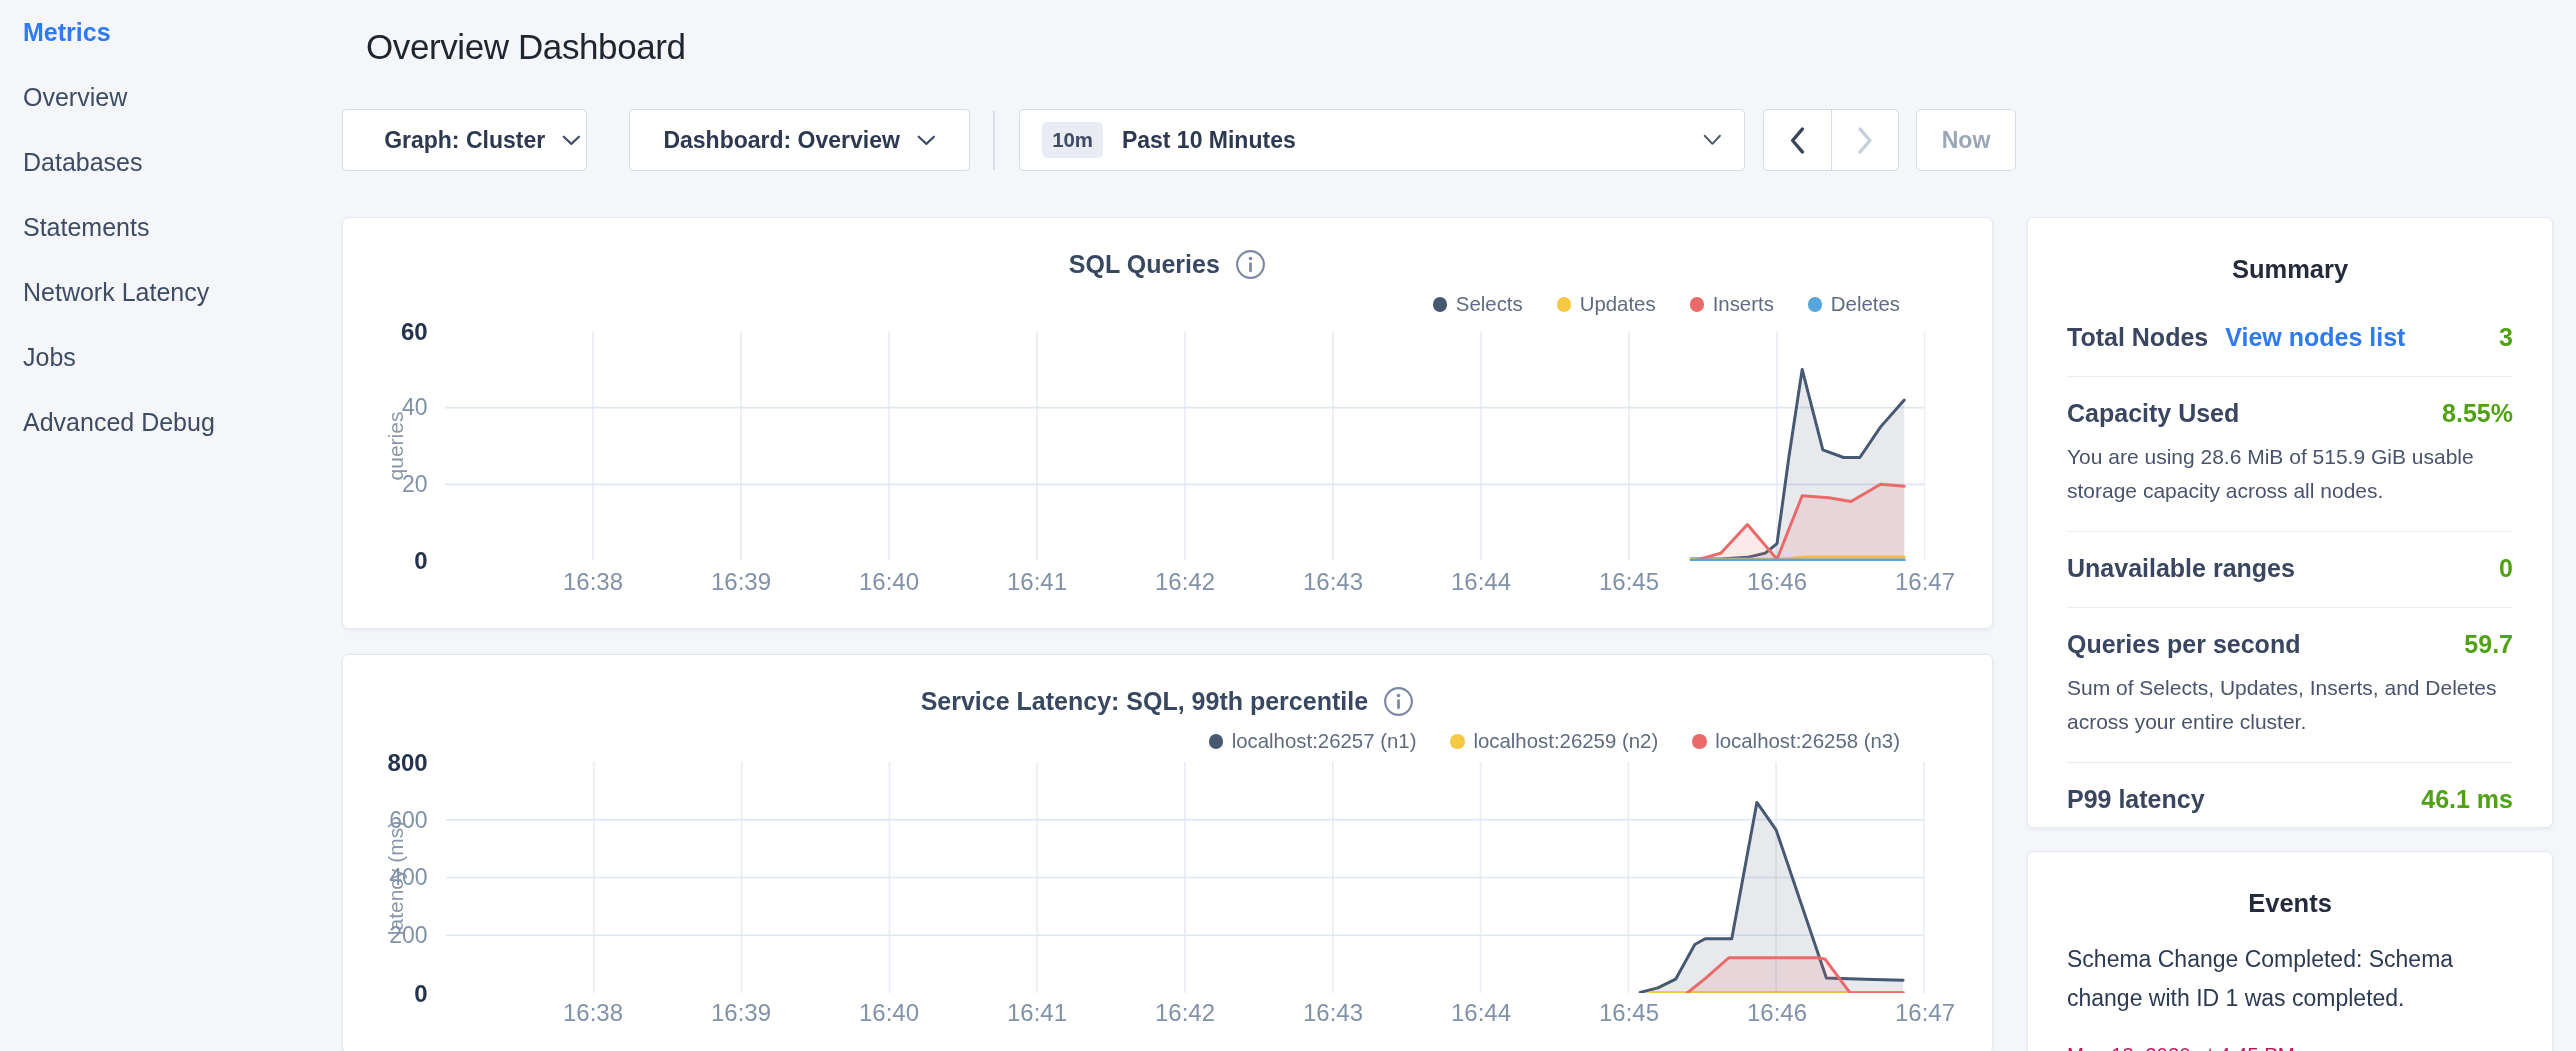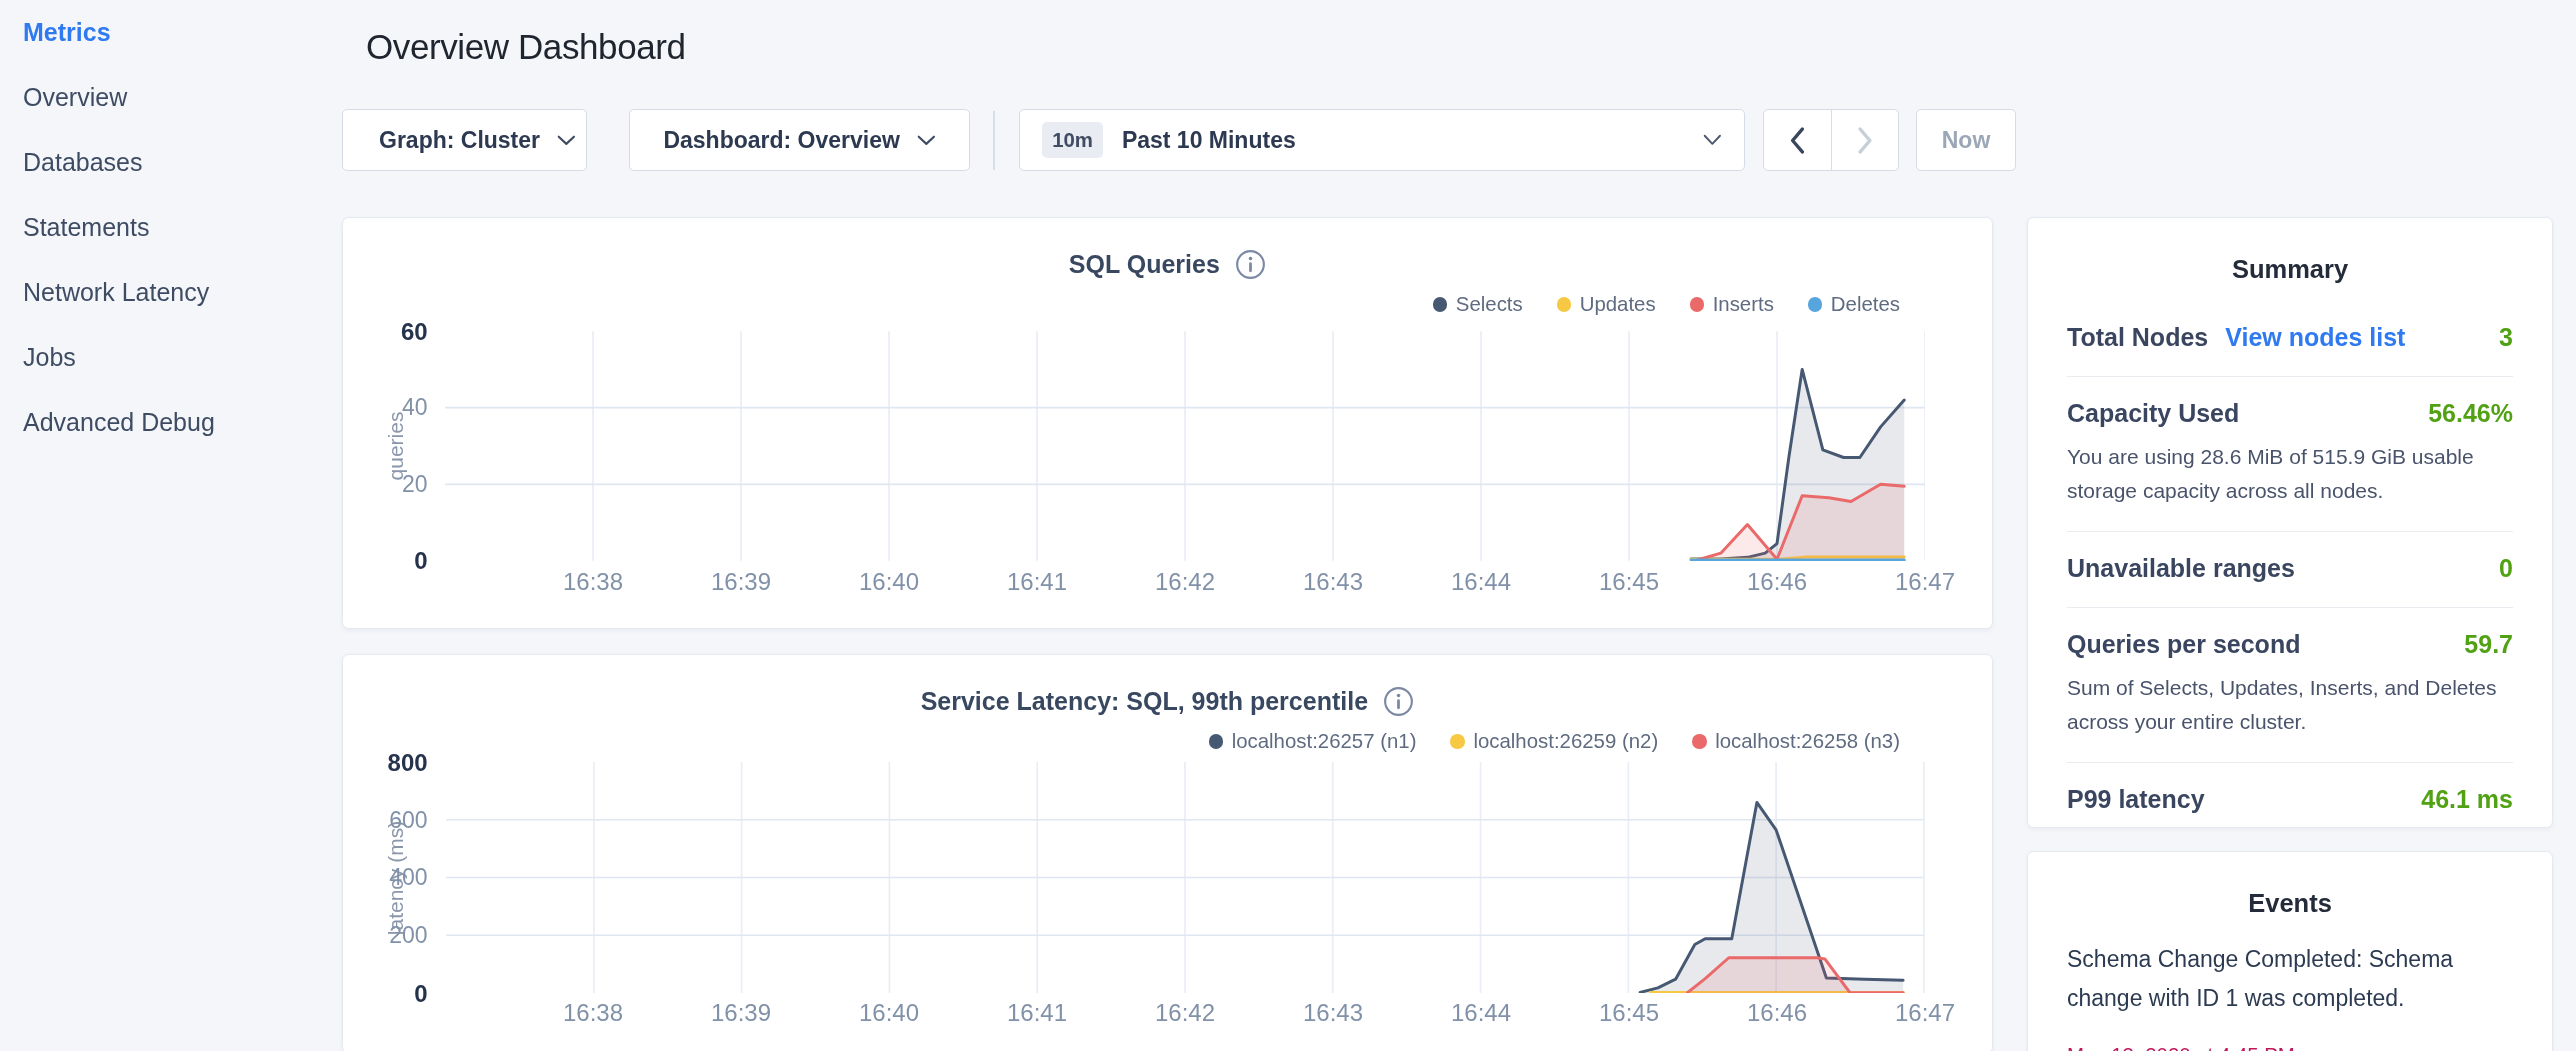--- a/index.html
+++ b/index.html
@@ -22,21 +22,21 @@
     position: absolute; left: 366px; top: 27px;
     font-size: 35px; font-weight: 500; color: #20262f; letter-spacing: -0.4px;
   }
   .controls { position: absolute; left: 342px; top: 109px; height: 62px; }
   .ctl-box {
     position: absolute; height: 62px; background: #fff;
     border: 1.7px solid #d6dce6; border-radius: 5.1px;
     display: flex; align-items: center; cursor: pointer;
   }
   .ctl-label { font-size: 23px; font-weight: 700; color: #2c3950; }
-  .dd-graph { left: 0; width: 245px; justify-content: flex-start; gap: 17px; padding-left: 36px; }
+  .dd-graph { left: 0; width: 245px; justify-content: center; gap: 17px; padding-left: 36px; }
   .dd-dashboard { left: 287px; width: 341px; justify-content: center; gap: 17px; }
   .vdivider { position: absolute; left: 651px; top: 1.7px; width: 1.7px; height: 59px; background: #d8dee8; }
   .time-box { left: 677px; width: 726px; padding: 0 22px; }
   .time-badge {
     background: #e9ecf2; border-radius: 5.1px; padding: 6.8px 10.2px;
     font-size: 20.4px; font-weight: 700; color: #3f4c63; margin-right: 18.7px;
   }
   .time-box .ctl-label { flex: 1; }
   .btn-group { left: 1421px; width: 136px; padding: 0; overflow: hidden; }
   .btn-cell { width: 50%; height: 100%; display: flex; align-items: center; justify-content: center; }
@@ -260,21 +260,21 @@
         <span>Total Nodes</span>
         <span class="sum-link">View nodes list</span>
       </span>
       <span class="sum-value">3</span>
     </div>
   </div>
 
   <div class="sum-row">
     <div class="sum-head">
       <span>Capacity Used</span>
-      <span class="sum-value">56.46%</span>
+      <span class="sum-value">8.55%</span>
     </div>
     <p class="sum-sub">You are using 28.6 MiB of 515.9 GiB usable storage capacity across all nodes.</p>
   </div>
 
   <div class="sum-row">
     <div class="sum-head">
       <span>Unavailable ranges</span>
       <span class="sum-value">0</span>
     </div>
   </div>

